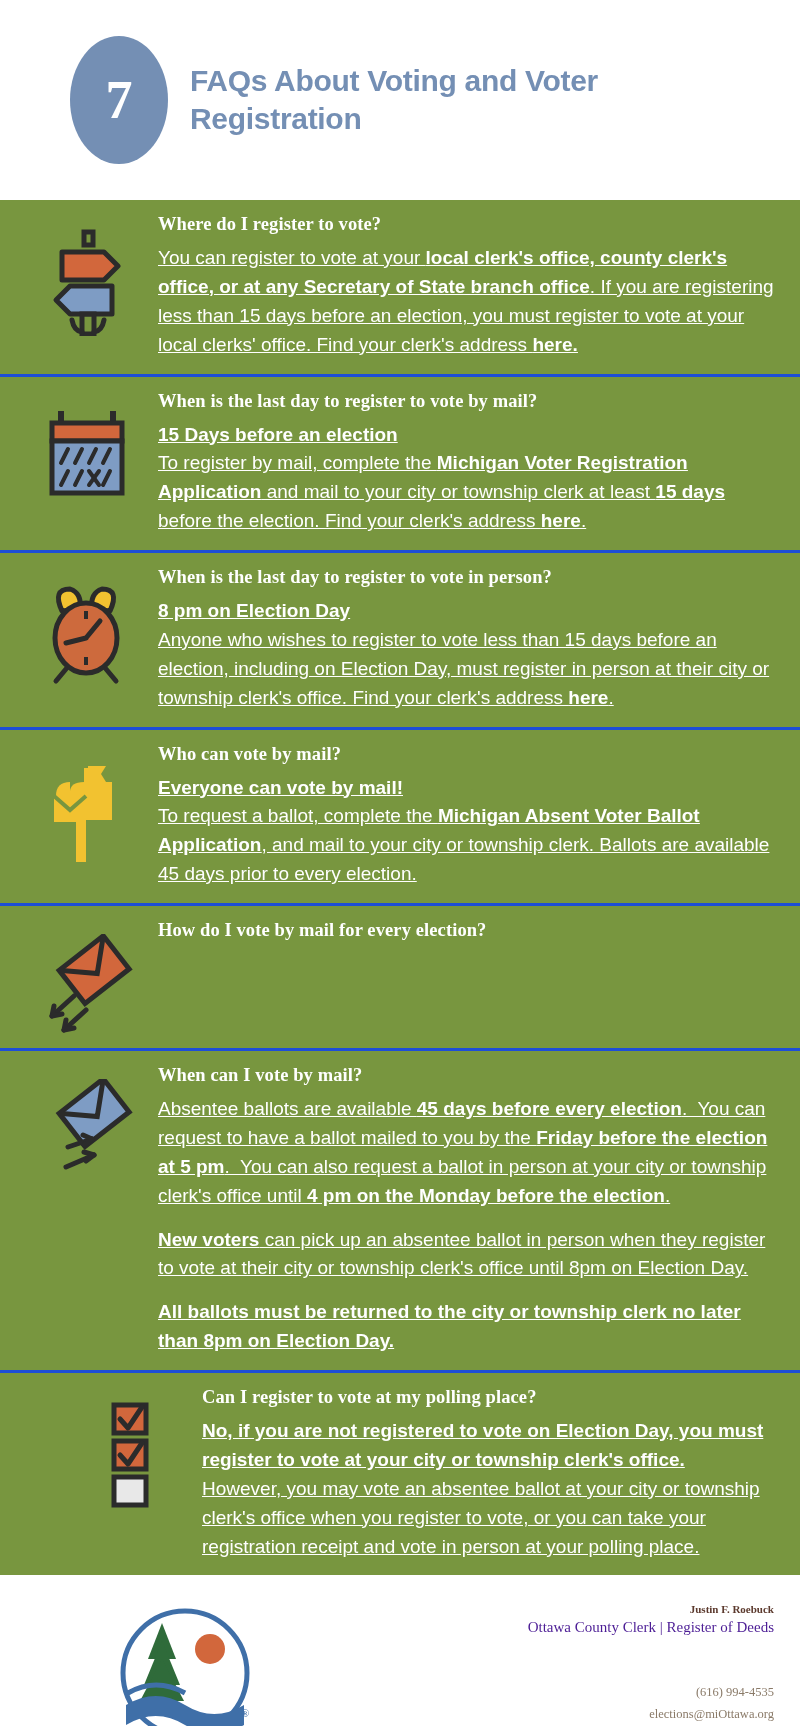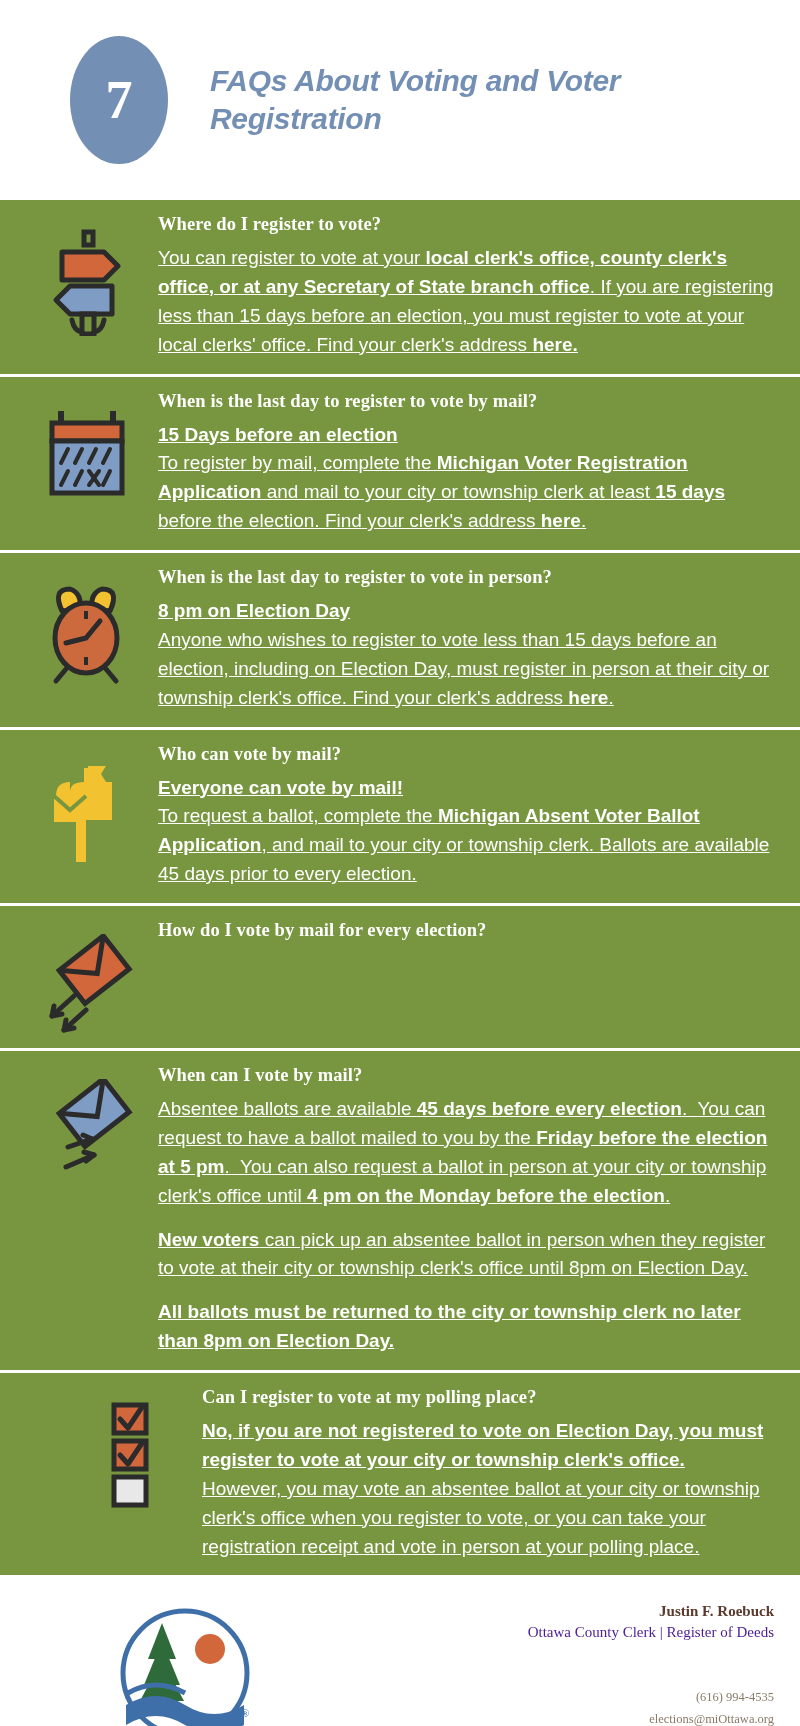--- a/index.html
+++ b/index.html
@@ -15,29 +15,28 @@
   
   .header { height:200px; display:flex; align-items:center; padding-left:70px; background:#ffffff; }
   .badge {
     width:98px; height:128px; border-radius:50%;
     background:#748fb4; color:#ffffff;
     display:flex; align-items:center; justify-content:center;
     font-size:54px; font-weight:700; font-family:"Liberation Serif", serif;
     flex:0 0 auto;
   }
   .header-title {
-    margin-left:42px; color:#748fb4;
+    margin-left:22px; color:#748fb4;
     font-size:30px; font-weight:700; line-height:1.28; letter-spacing:-0.3px;
     max-width:420px;
-    font-style:italic;
   }
 
   
   .faq-band { background:#78963f; }
-  .faq-row { display:flex; padding:14px 22px 14px 18px; border-bottom:3px solid #ffffff; }
+  .faq-row { display:flex; padding:14px 22px 14px 18px; border-bottom:3px solid #1d4ed8; }
   .faq-row:last-child { border-bottom:none;margin-left:44px; }
   .icon-cell { width:140px; flex:0 0 140px; display:flex; align-items:flex-start; justify-content:center; padding-top:14px; }
   .text-cell { flex:1 1 auto; padding-right:4px; }
 
   .q-title {
     color:#ffffff; font-family:"Liberation Serif", serif;
     font-size:18.5px; font-weight:700; margin-bottom:9px; letter-spacing:0.1px;
   }
   .q-body { color:#ffffff; font-size:19px; line-height:1.52;text-decoration:underline; }
   .q-body b { font-weight:700; }
@@ -49,21 +48,21 @@
   .footer { background:#ffffff; display:flex; padding:22px 20px 18px 20px; min-height:330px; }
   .footer-left { width:330px; flex:0 0 330px; display:flex; flex-direction:column; align-items:center; padding-top:4px; }
   .logo-mark { width:150px; height:150px; }
   .logo-word {
     font-family:"Liberation Serif", serif; color:#5c3a2e;
     font-size:34px; font-weight:700; margin-top:6px; letter-spacing:0.2px;
   }
   .logo-sub { font-family:"Liberation Serif", serif; color:#5c3a2e; font-size:21px; margin-top:16px; }
 
   .footer-right { flex:1 1 auto; text-align:right; padding-top:6px; padding-right:6px; }
-  .clerk-name { font-family:"Liberation Serif", serif; color:#5c3a2e; font-size:15px; font-weight:700; }
+  .clerk-name { font-family:"Liberation Serif", serif; color:#5c3a2e; font-size:11px; font-weight:700; }
   .clerk-role { font-family:"Liberation Serif", serif; color:#4c1d95; font-size:15px; margin-top:4px; }
   .contact { margin-top:46px; color:#8a7a68; font-size:12.5px; line-height:1.75; font-family:"Liberation Serif", serif; }
   .contact .web { text-decoration:underline; }
   .social { margin-top:14px; display:flex; justify-content:flex-end; gap:16px; }
 </style>
 </head>
 <body>
 
 <div class="page">
 

